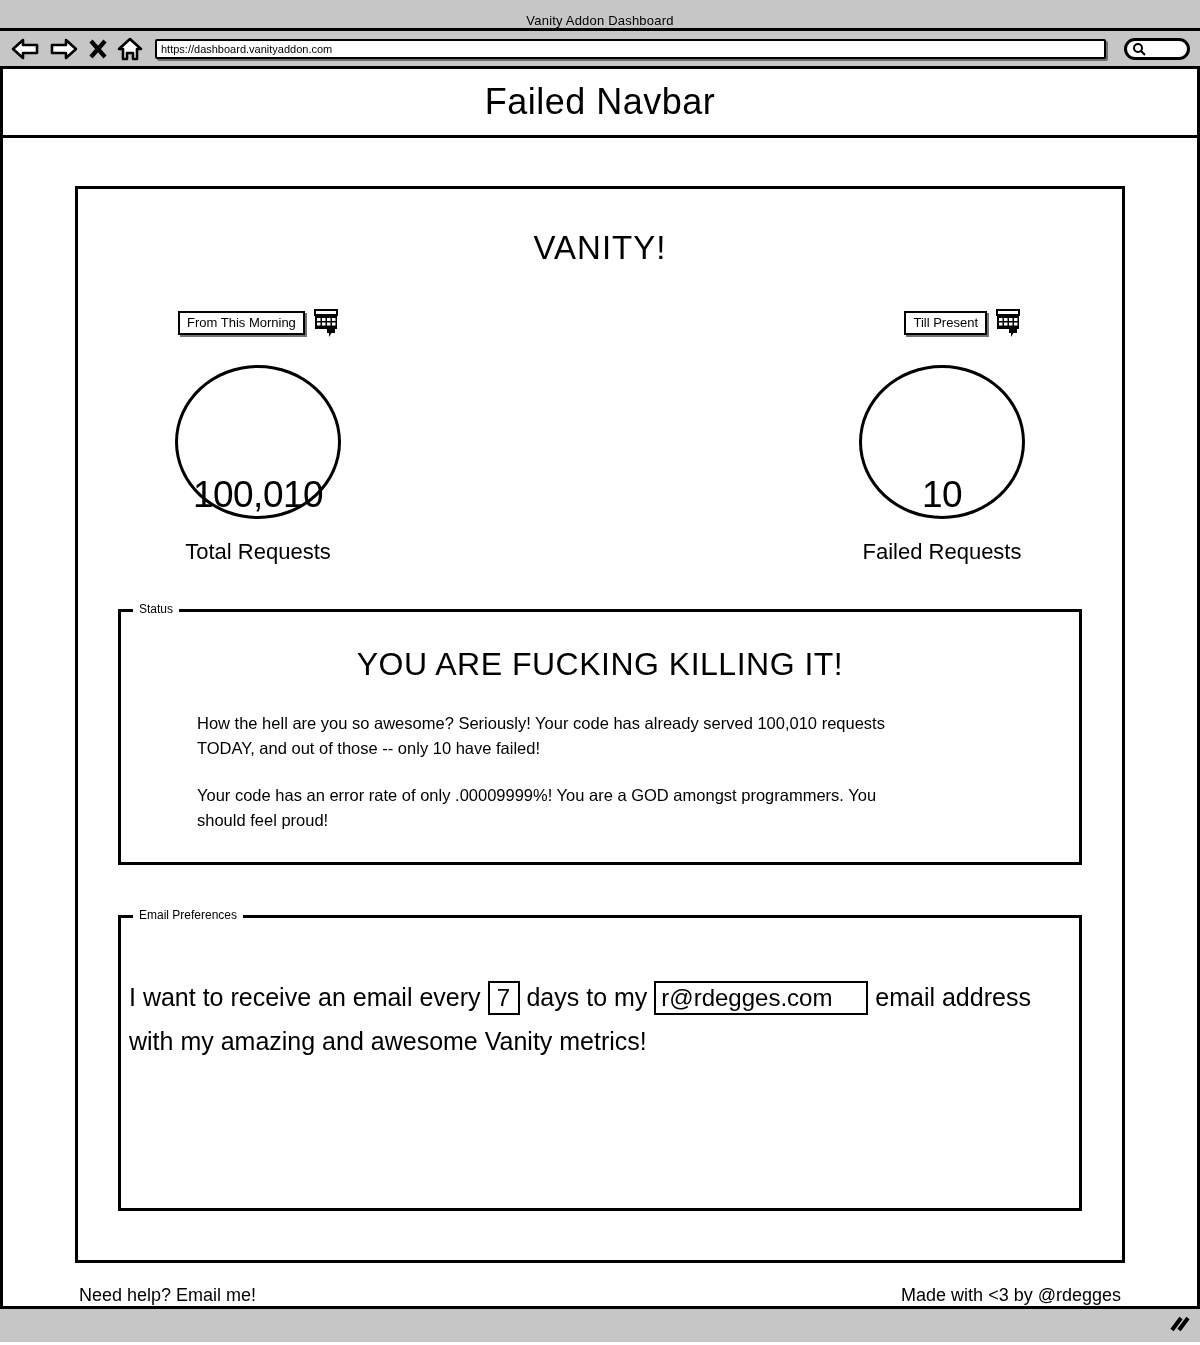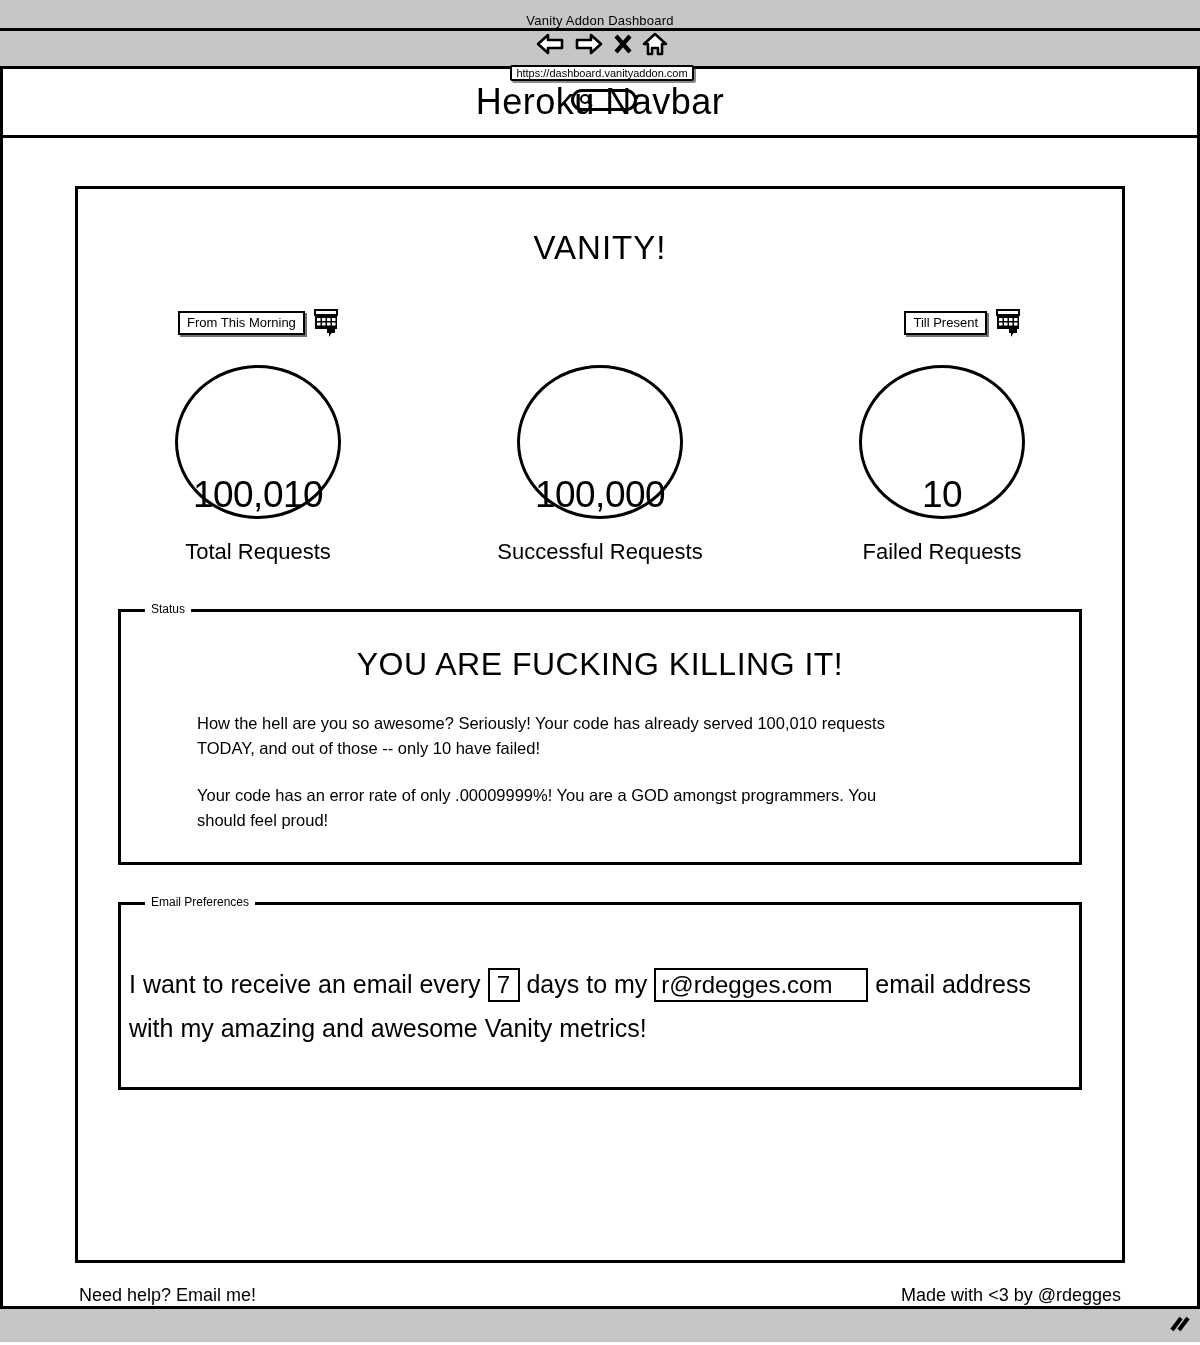--- a/index.html
+++ b/index.html
@@ -38,21 +38,20 @@
 
   .toolbar {
     height: 38px;
     background: #c6c6c6;
     border-bottom: 3px solid #000;
     display: flex;
     align-items: center;
     padding: 0 8px;
     box-sizing: border-box;
     gap: 8px;
-    flex-direction: column;
   }
   .navicons {
     display: flex;
     align-items: center;
     gap: 9px;
     padding-left: 2px;
   }
   .navicons svg { display: block; }
 
   .urlbar {
@@ -201,21 +200,21 @@
   .groupbox {
     border: 3px solid #000;
     margin: 0 18px;
     padding: 0 26px 26px 26px;
     position: relative;
     box-sizing: border-box;
   }
   .groupbox-legend {
     position: absolute;
     top: -9px;
-    left: 24px;
+    left: 12px;
     background: #fff;
     padding: 0 6px;
     font-size: 12px;
     color: #000;
     line-height: 1;
   }
 
   .status-box { margin-top: 44px; height: 256px; }
   .status-headline {
     text-align: center;
@@ -227,21 +226,21 @@
   }
   .status-p {
     font-size: 16.5px;
     line-height: 1.52;
     color: #000;
     margin: 28px 0 0 50px;
     max-width: 720px;
   }
   .status-p.second { margin-top: 22px; }
 
-  .email-box { margin-top: 37px; height: 188px; padding-left: 12px; }
+  .email-box { margin-top: 50px; height: 296px; padding-left: 12px; }
   .email-sentence {
     font-size: 25px;
     line-height: 1.75;
     color: #000;
     margin: 58px 0 0 -4px;
     padding-left: 0;
   }
   .inline-input {
     display: inline-block;
     border: 2px solid #000;
@@ -325,21 +324,21 @@
       <svg width="14" height="14" viewBox="0 0 14 14">
         <circle cx="6" cy="6" r="4" fill="none" stroke="#000" stroke-width="2"></circle>
         <path d="M9 9 L13 13" stroke="#000" stroke-width="2"></path>
       </svg>
     </div>
   </div>
 
   <div class="viewport">
 
     <div class="heroku-navbar">
-      <span class="heroku-navbar-title">Heroku Navbar</span>
+      <span class="heroku-navbar-title">Failed Navbar</span>
     </div>
 
     <div class="page-body">
       <div class="card">
 
         <h1 class="app-title">VANITY!</h1>
 
         <div class="pickers">
           <div class="picker">
             <span class="picker-field">From This Morning</span>
@@ -386,26 +385,20 @@
 
         <div class="metrics">
           <div class="metric">
             <div class="circle">
               <span class="circle-value">100,010</span>
             </div>
             <span class="metric-label">Total Requests</span>
           </div>
           <div class="metric">
             <div class="circle">
-              <span class="circle-value">100,000</span>
-            </div>
-            <span class="metric-label">Successful Requests</span>
-          </div>
-          <div class="metric">
-            <div class="circle">
               <span class="circle-value">10</span>
             </div>
             <span class="metric-label">Failed Requests</span>
           </div>
         </div>
 
         <div class="groupbox status-box">
           <span class="groupbox-legend">Status</span>
           <h2 class="status-headline">YOU ARE FUCKING KILLING IT!</h2>
           <p class="status-p">How the hell are you so awesome?  Seriously!  Your code has already served 100,010 requests TODAY, and out of those -- only 10 have failed!</p>

